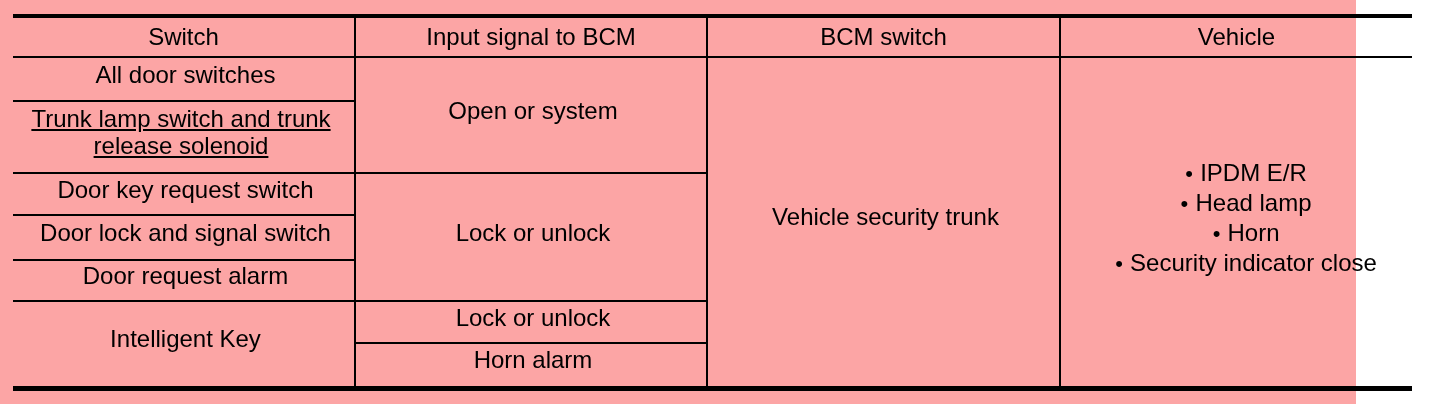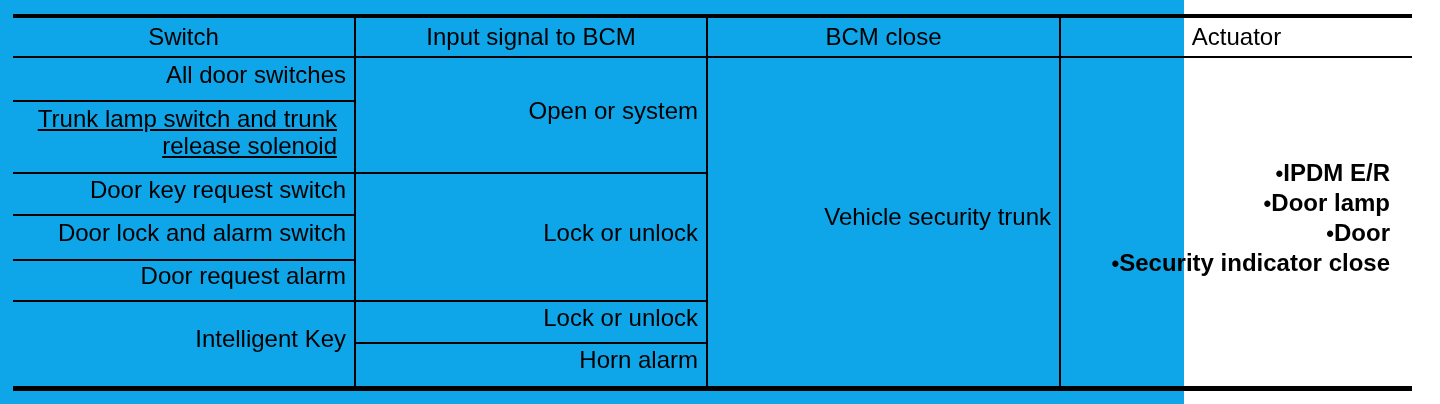--- a/index.html
+++ b/index.html
@@ -7,43 +7,43 @@
     padding: 0;
     background: #ffffff;
     width: 1440px;
     height: 404px;
     overflow: hidden;
     font-family: "Liberation Sans", sans-serif;
     color: #000000;
   }
   .page {
     position: relative;
-    width: 1184px;
+    width: 1356px;
     height: 404px;
-    background: #0ea5e9;
+    background: #fca5a5;
   }
   table.spec-table {
     position: absolute;
     left: 13px;
     top: 14px;
     width: 1399px;
     border-collapse: collapse;
     table-layout: fixed;
     border-top: 4px solid #000000;
     border-bottom: 5px solid #000000;
     border-left: none;
     border-right: none;
     font-size: 24px;
     line-height: 1.12;
   }
   th, td {
     border: 2px solid #000000;
     padding: 0 8px 8px 12px;
     vertical-align: middle;
-    text-align: right;
+    text-align: center;
     font-weight: normal;
     overflow: hidden;
   }
   th {
     text-align: center;
     padding: 0 4px;
   }
   .c1 { border-left: none; }
   .c4 { border-right: none; }
   tr.h-header { height: 41px; }
@@ -53,21 +53,20 @@
   tr.h-r4 { height: 45px; }
   tr.h-r5 { height: 41px; }
   tr.h-r6 { height: 42px; }
   tr.h-r7 { height: 45px; }
   .wrap-narrow { max-width: 312px; text-decoration: underline; }
   td.c4 { padding-left: 20px; }
   ul.actuator-list {
     list-style: none;
     margin: 14px;
     padding: 0;
-    font-weight: bold;
   }
   ul.actuator-list li {
     line-height: 29px;
     white-space: nowrap;
   }
   .bullet {
     display: inline-block;
     width: 22px;
     font-size: 22px;
   }
@@ -80,49 +79,49 @@
     <colgroup>
       <col style="width:342px">
       <col style="width:352px">
       <col style="width:353px">
       <col style="width:352px">
     </colgroup>
     <thead>
       <tr class="h-header">
         <th class="c1">Switch</th>
         <th class="c2">Input signal to BCM</th>
-        <th class="c3">BCM close</th>
-        <th class="c4">Actuator</th>
+        <th class="c3">BCM switch</th>
+        <th class="c4">Vehicle</th>
       </tr>
     </thead>
     <tbody>
       <tr class="h-r1">
         <td class="c1">All door switches</td>
         <td class="c2" rowspan="2">Open or system</td>
         <td class="c3" rowspan="7">Vehicle security trunk</td>
         <td class="c4" rowspan="7">
           <ul class="actuator-list">
             <li><span class="bullet">•</span><span>IPDM E/R</span></li>
-            <li><span class="bullet">•</span><span>Door lamp</span></li>
-            <li><span class="bullet">•</span><span>Door</span></li>
+            <li><span class="bullet">•</span><span>Head lamp</span></li>
+            <li><span class="bullet">•</span><span>Horn</span></li>
             <li><span class="bullet">•</span><span>Security indicator close</span></li>
           </ul>
         </td>
       </tr>
       <tr class="h-r2">
         <td class="c1">
           <div class="wrap-narrow">Trunk lamp switch and trunk release solenoid</div>
         </td>
       </tr>
       <tr class="h-r3">
         <td class="c1">Door key request switch</td>
         <td class="c2" rowspan="3">Lock or unlock</td>
       </tr>
       <tr class="h-r4">
-        <td class="c1">Door lock and alarm switch</td>
+        <td class="c1">Door lock and signal switch</td>
       </tr>
       <tr class="h-r5">
         <td class="c1">Door request alarm</td>
       </tr>
       <tr class="h-r6">
         <td class="c1" rowspan="2">Intelligent Key</td>
         <td class="c2">Lock or unlock</td>
       </tr>
       <tr class="h-r7">
         <td class="c2">Horn alarm</td>

